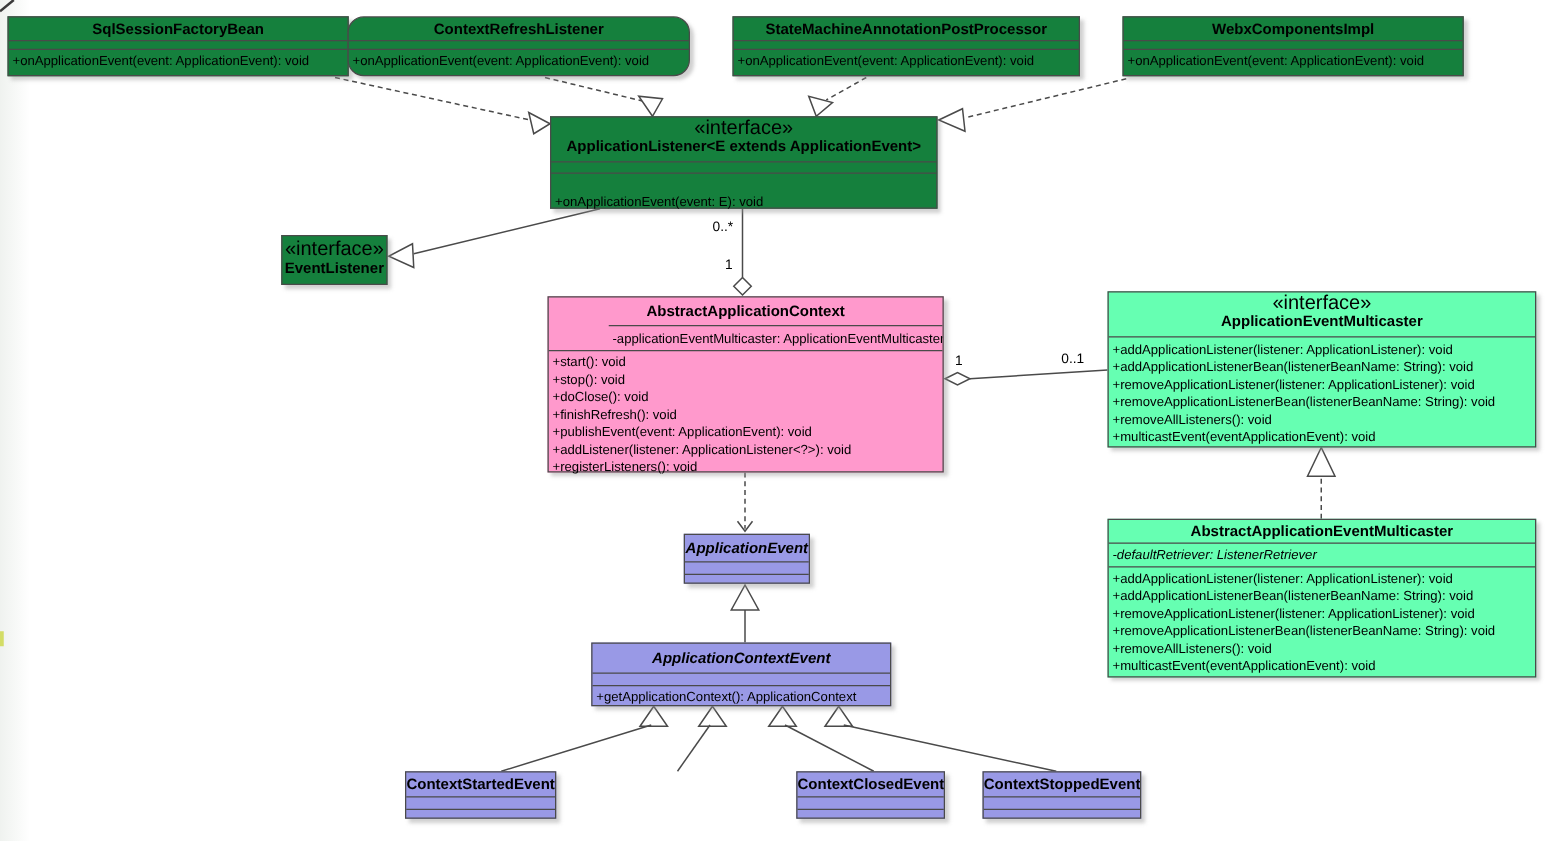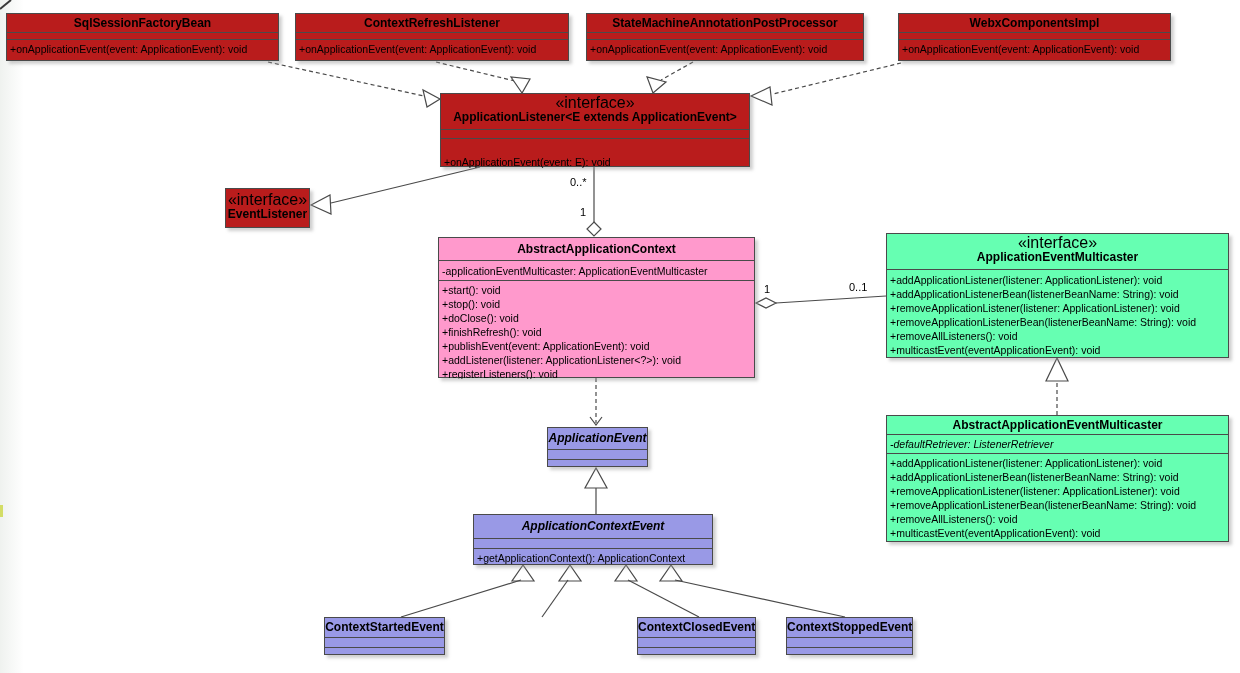--- a/index.html
+++ b/index.html
@@ -3,21 +3,21 @@
 <meta charset="utf-8">
 <style>
   html,body{margin:0;padding:0;background:#ffffff;}
   #canvas{position:relative;width:1240px;height:673px;overflow:hidden;
           font-family:"Liberation Sans",sans-serif;background:#ffffff;}
   #edge-layer{position:absolute;left:0;top:0;width:1240px;height:673px;}
   .left-fade{position:absolute;left:0;top:0;width:24px;height:673px;
              background:linear-gradient(to right,#eff2ef,#ffffff);}
   .uml-box{position:absolute;border:1px solid #4a4a4a;box-sizing:border-box;
            box-shadow:3px 3px 3px rgba(150,150,150,.45);}
-  .fill-yellow{background:#b91c1c;}
+  .fill-yellow{background:#15803d;}
   .fill-pink{background:#FF99CC;}
   .fill-green{background:#66FFB2;}
   .fill-purple{background:#9999E6;}
   .c-title{box-sizing:border-box;text-align:center;font-weight:bold;font-size:12px;
            line-height:15px;padding-top:2px;color:#000;overflow:hidden;white-space:nowrap;}
   .c-stereo{font-weight:normal;font-size:16px;line-height:14px;}
   .italic-name{font-style:italic;}
   .c-comp{box-sizing:border-box;border-top:1px solid #4a4a4a;overflow:hidden;}
   .c-members{font-size:10.5px;line-height:14px;padding:2px 3px;color:#000;}
   .member{white-space:nowrap;}
@@ -105,21 +105,21 @@
   <div class="edge-label" style="left:849px;top:281px;">0..1</div>
 
   <div class="uml-box fill-yellow" style="left:6px;top:13px;width:273px;height:48px;">
     <div class="c-title" style="height:18px;">SqlSessionFactoryBean</div>
     <div class="c-comp" style="height:7px;"></div>
     <div class="c-comp c-members" style="height:23px;">
         <div class="member">+onApplicationEvent(event: ApplicationEvent): void</div>
       </div>
   </div>
 
-  <div class="uml-box fill-yellow" style="left:295px;top:13px;width:274px;height:48px;">
+  <div class="uml-box fill-yellow" style="left:278px;top:13px;width:274px;height:48px;border-radius:13px;">
     <div class="c-title" style="height:18px;">ContextRefreshListener</div>
     <div class="c-comp" style="height:7px;"></div>
     <div class="c-comp c-members" style="height:23px;">
         <div class="member">+onApplicationEvent(event: ApplicationEvent): void</div>
       </div>
   </div>
 
   <div class="uml-box fill-yellow" style="left:586px;top:13px;width:278px;height:48px;">
     <div class="c-title" style="height:18px;">StateMachineAnnotationPostProcessor</div>
     <div class="c-comp" style="height:7px;"></div>
@@ -149,21 +149,21 @@
 
   <div class="uml-box fill-yellow" style="left:225px;top:188px;width:85px;height:40px;">
     <div class="c-title" style="height:38px;padding-top:4px;">
       <div class="c-stereo">«interface»</div>
       <div>EventListener</div>
     </div>
   </div>
 
   <div class="uml-box fill-pink" style="left:438px;top:237px;width:317px;height:141px;">
     <div class="c-title" style="height:22px;padding-top:4px;">AbstractApplicationContext</div>
-    <div class="c-comp c-members" style="height:20px;padding-top:3px;">
+    <div class="c-comp c-members" style="height:20px;padding-top:3px;margin-left:48px;">
         <div class="member">-applicationEventMulticaster: ApplicationEventMulticaster</div>
       </div>
     <div class="c-comp c-members" style="height:99px;">
         <div class="member">+start(): void</div>
         <div class="member">+stop(): void</div>
         <div class="member">+doClose(): void</div>
         <div class="member">+finishRefresh(): void</div>
         <div class="member">+publishEvent(event: ApplicationEvent): void</div>
         <div class="member">+addListener(listener: ApplicationListener&lt;?&gt;): void</div>
         <div class="member">+registerListeners(): void</div>

